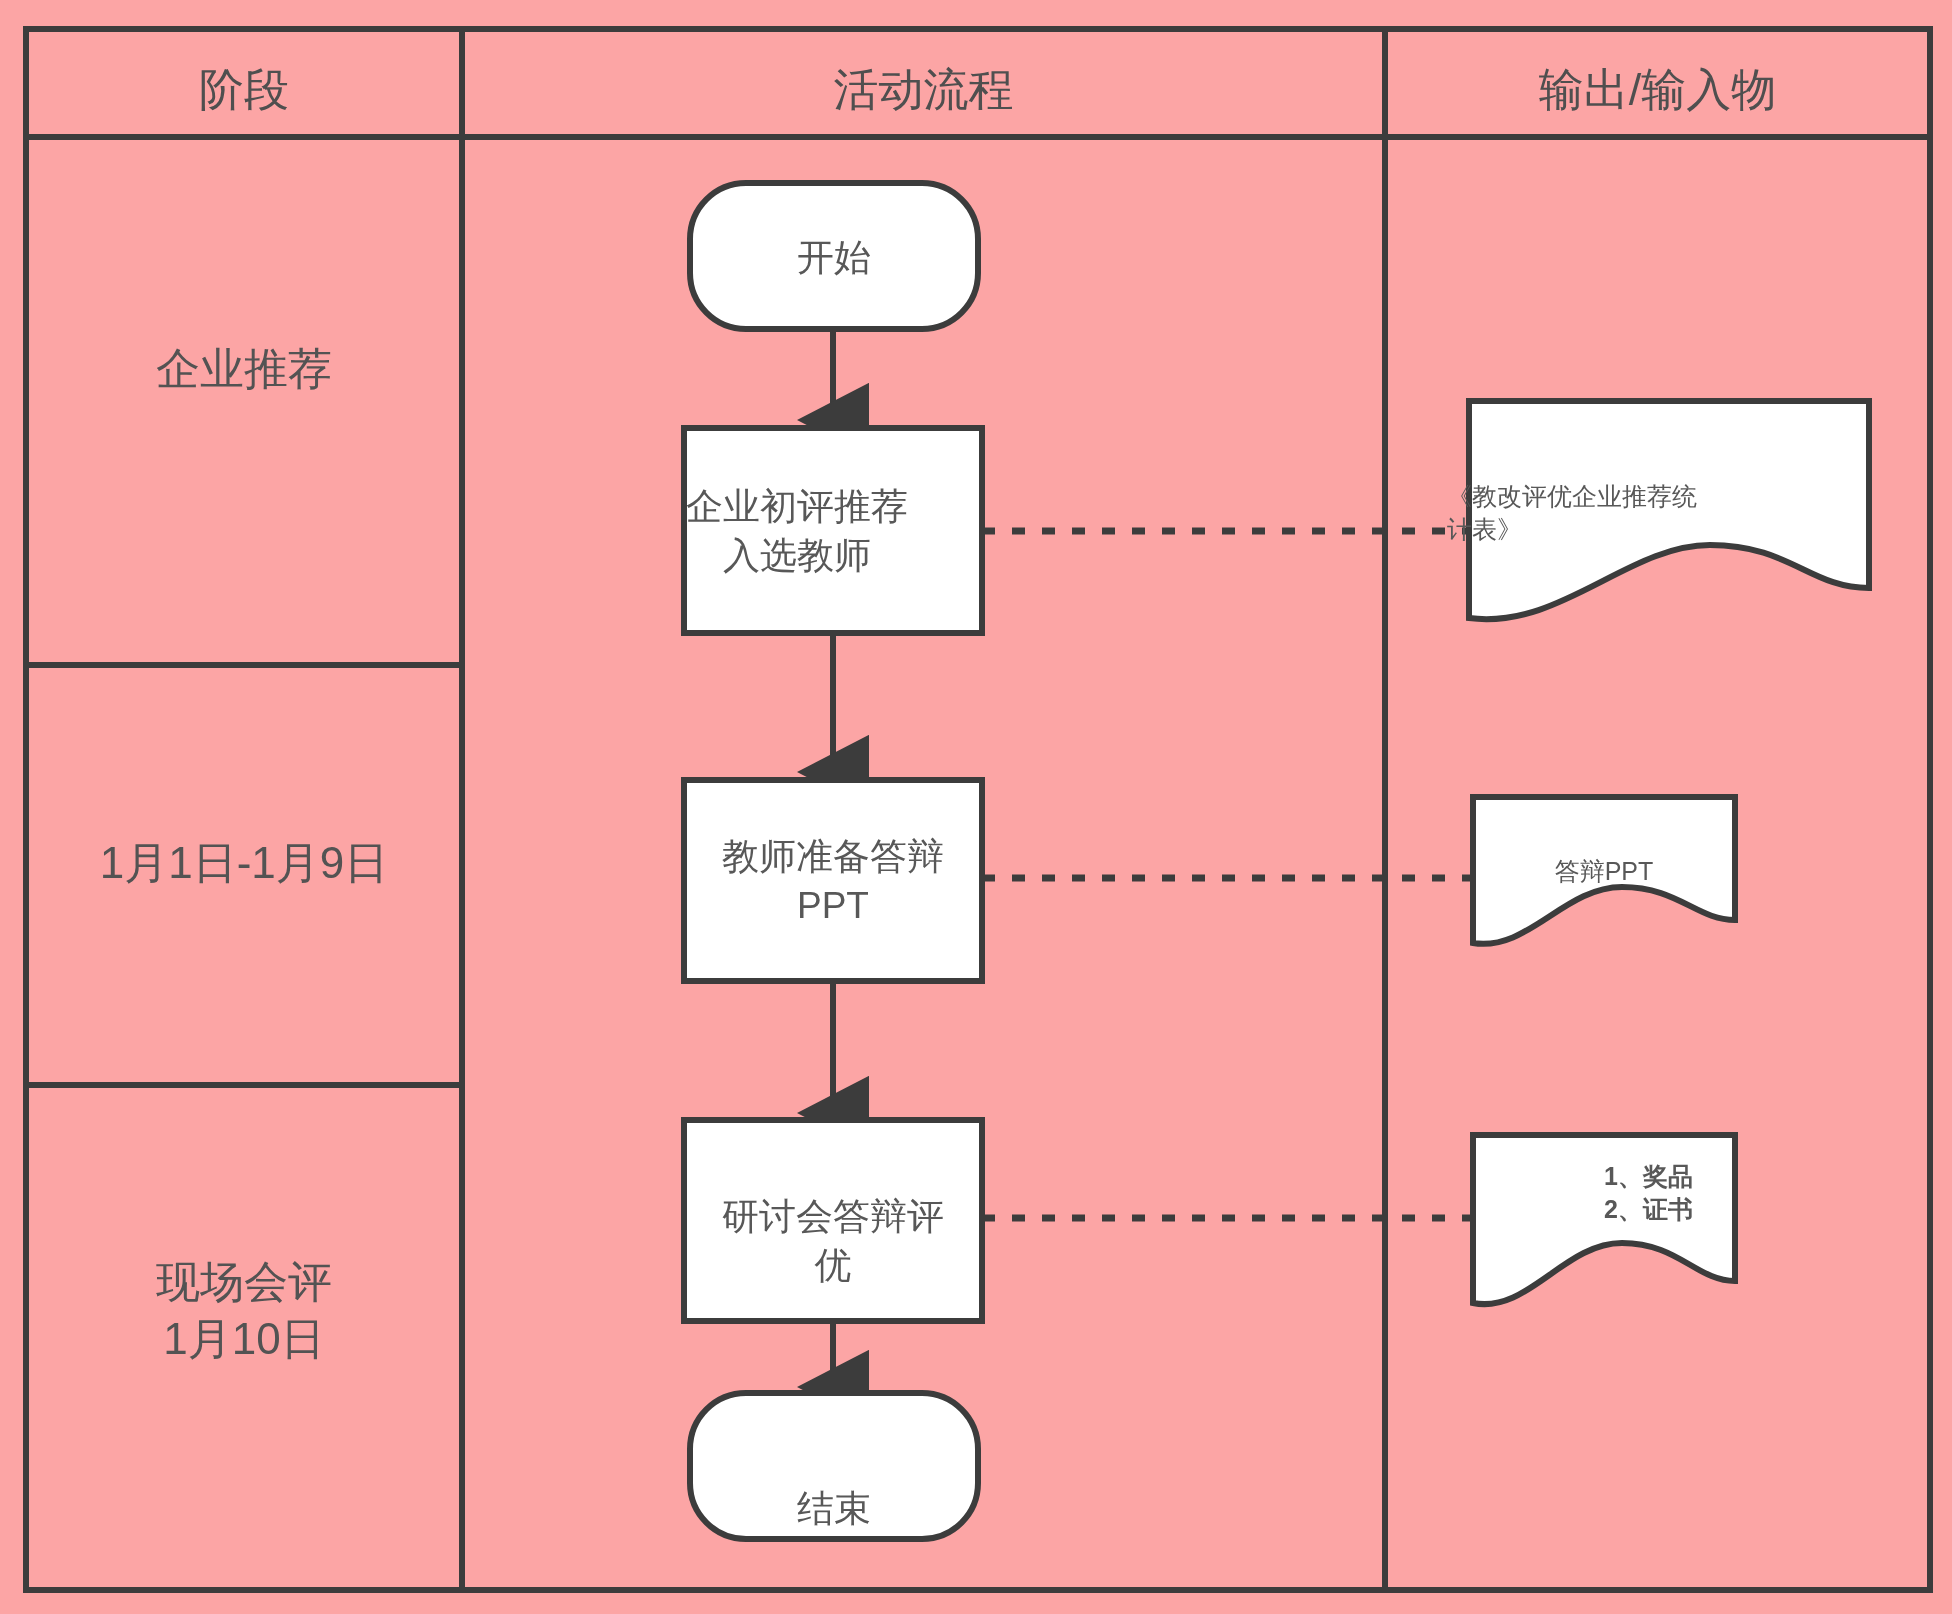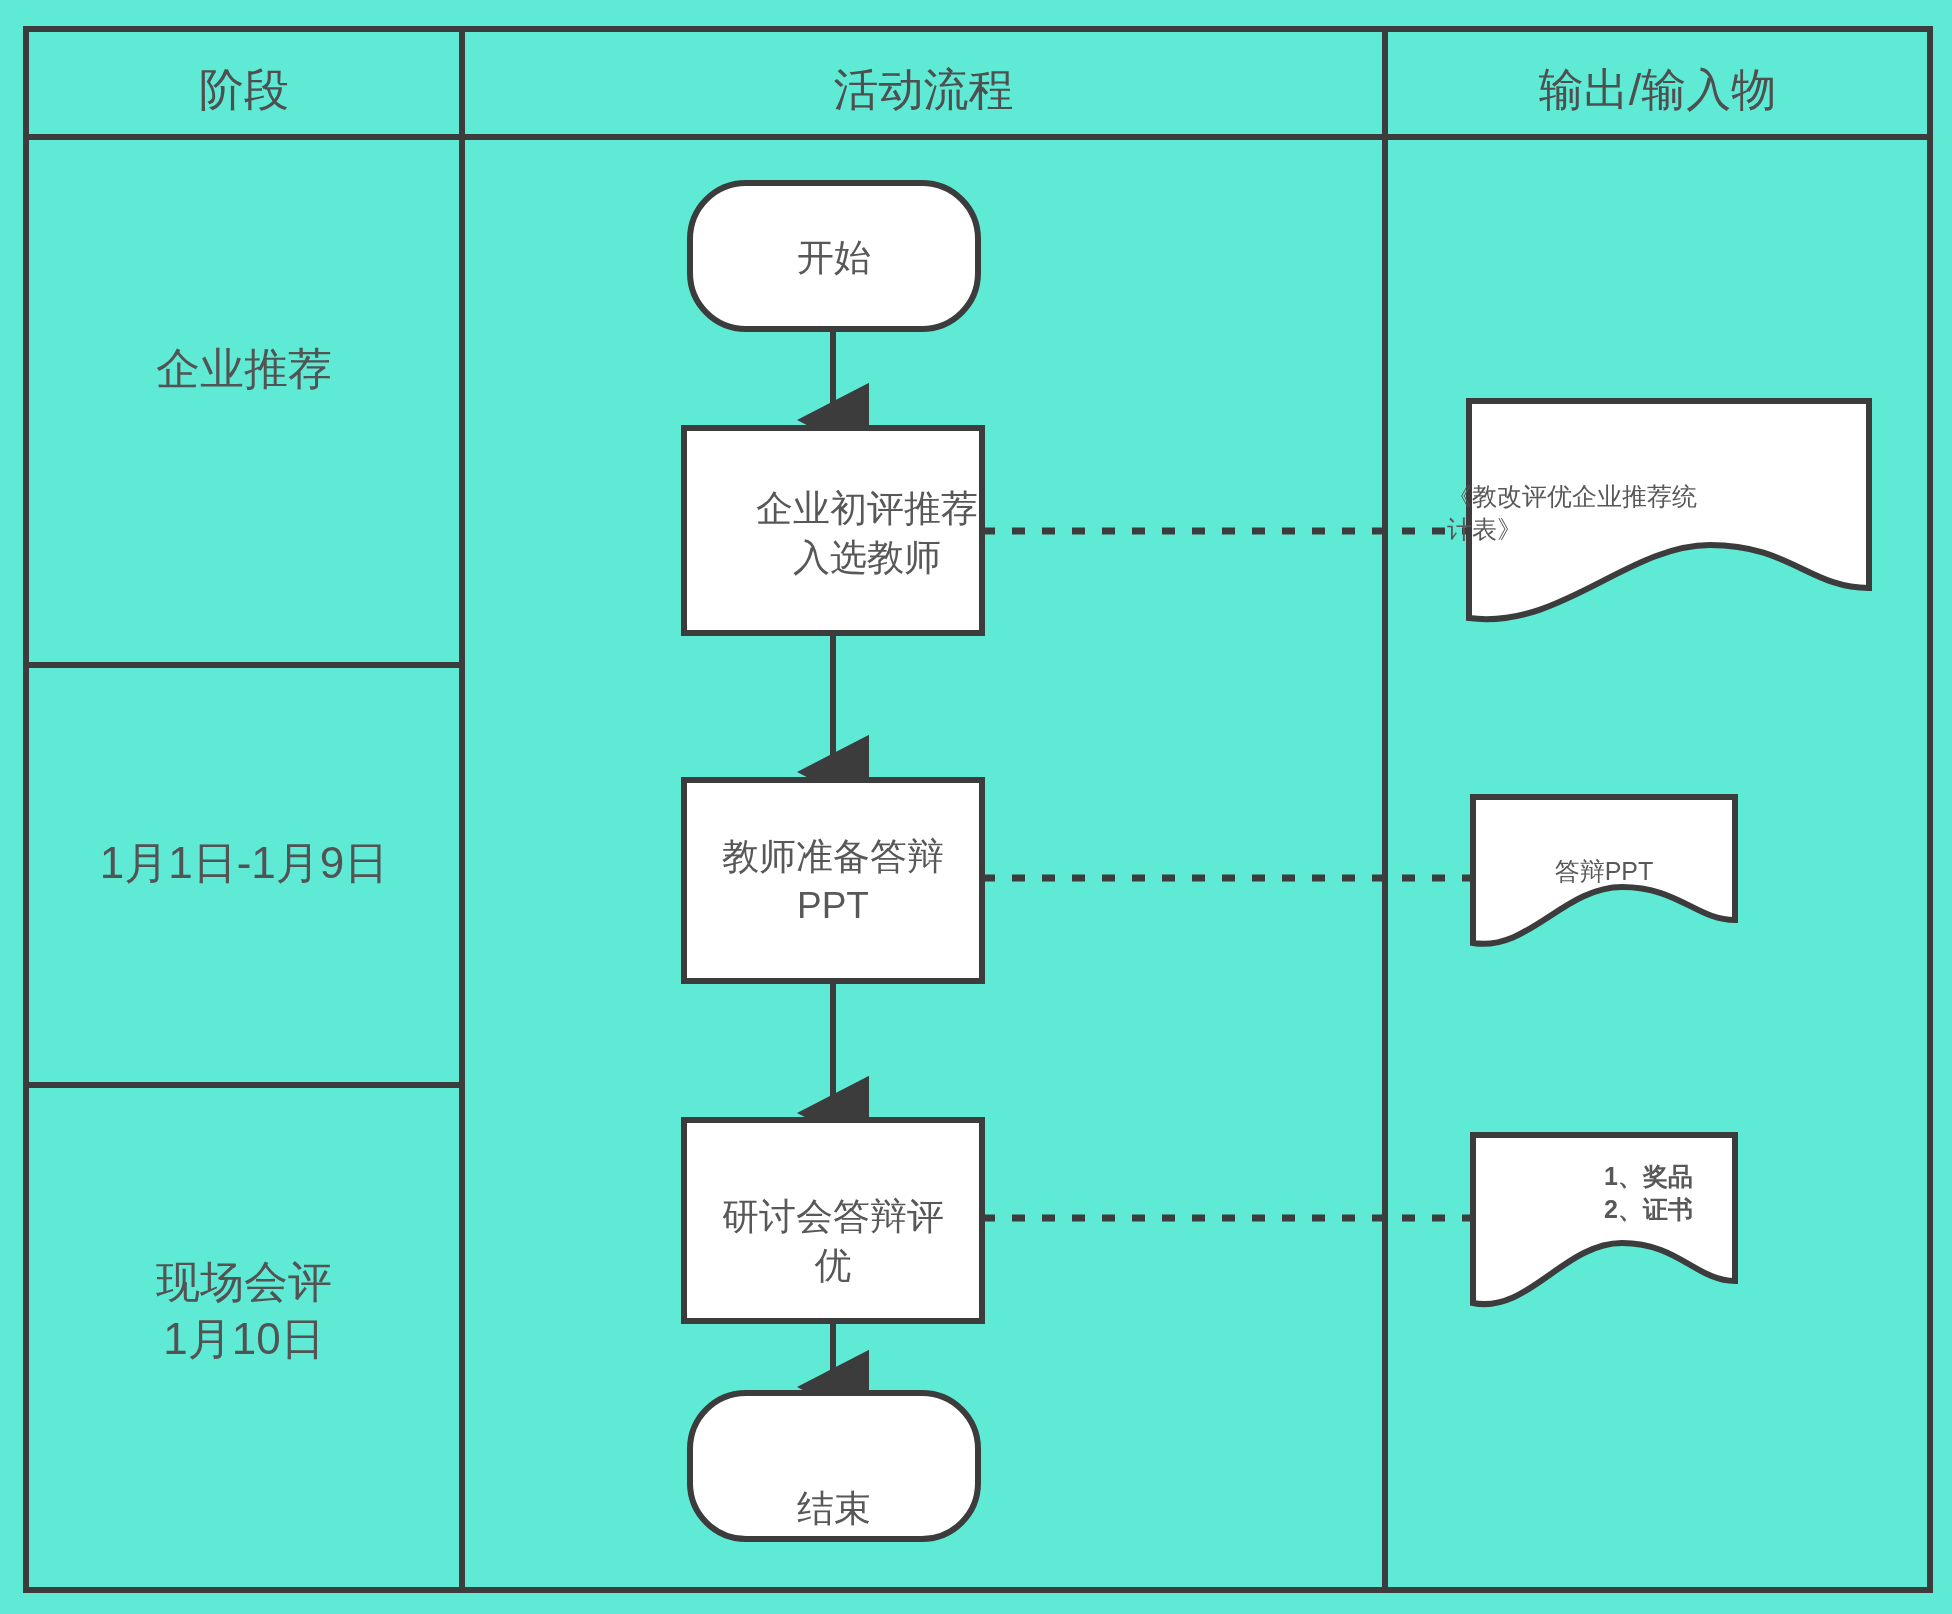--- a/index.html
+++ b/index.html
@@ -11,21 +11,21 @@
     width: 1952px;
     height: 1614px;
     font-family: "Liberation Sans", "DejaVu Sans", sans-serif;
     color: #4a4a4a;
     overflow: hidden;
   }
   #canvas {
     position: relative;
     width: 1952px;
     height: 1614px;
-    background: #5eead4;
+    background: #fca5a5;
   }
   #svg-layer {
     position: absolute;
     left: 0;
     top: 0;
     width: 1952px;
     height: 1614px;
   }
   .lbl {
     position: absolute;
@@ -117,21 +117,21 @@
 
   <div class="lbl stage-lbl" style="left:26px; top:340px; width:436px;">企业推荐</div>
 
   <div class="lbl stage-lbl" style="left:26px; top:834px; width:436px;">1月1日-1月9日</div>
 
   <div class="lbl stage-lbl" style="left:26px; top:1253px; width:436px;">现场会评</div>
   <div class="lbl stage-lbl" style="left:26px; top:1310px; width:436px;">1月10日</div>
 
   <div class="lbl term-lbl" style="left:690px; top:234px; width:288px;">开始</div>
 
-  <div class="lbl node-lbl" style="left:704px; top:485px; width:326px;">企业初评推荐
+  <div class="lbl node-lbl" style="left:634px; top:485px; width:326px;font-family:Liberation Mono, monospace;">企业初评推荐
 入选教师</div>
 
   <div class="lbl node-lbl" style="left:670px; top:833px; width:326px;">教师准备答辩
 PPT</div>
 
   <div class="lbl node-lbl" style="left:670px; top:1173px; width:326px;margin-top:20px;">研讨会答辩评
 优</div>
 
   <div class="lbl term-lbl" style="left:690px; top:1444px; width:288px;margin-top:41px;">结束</div>
 

